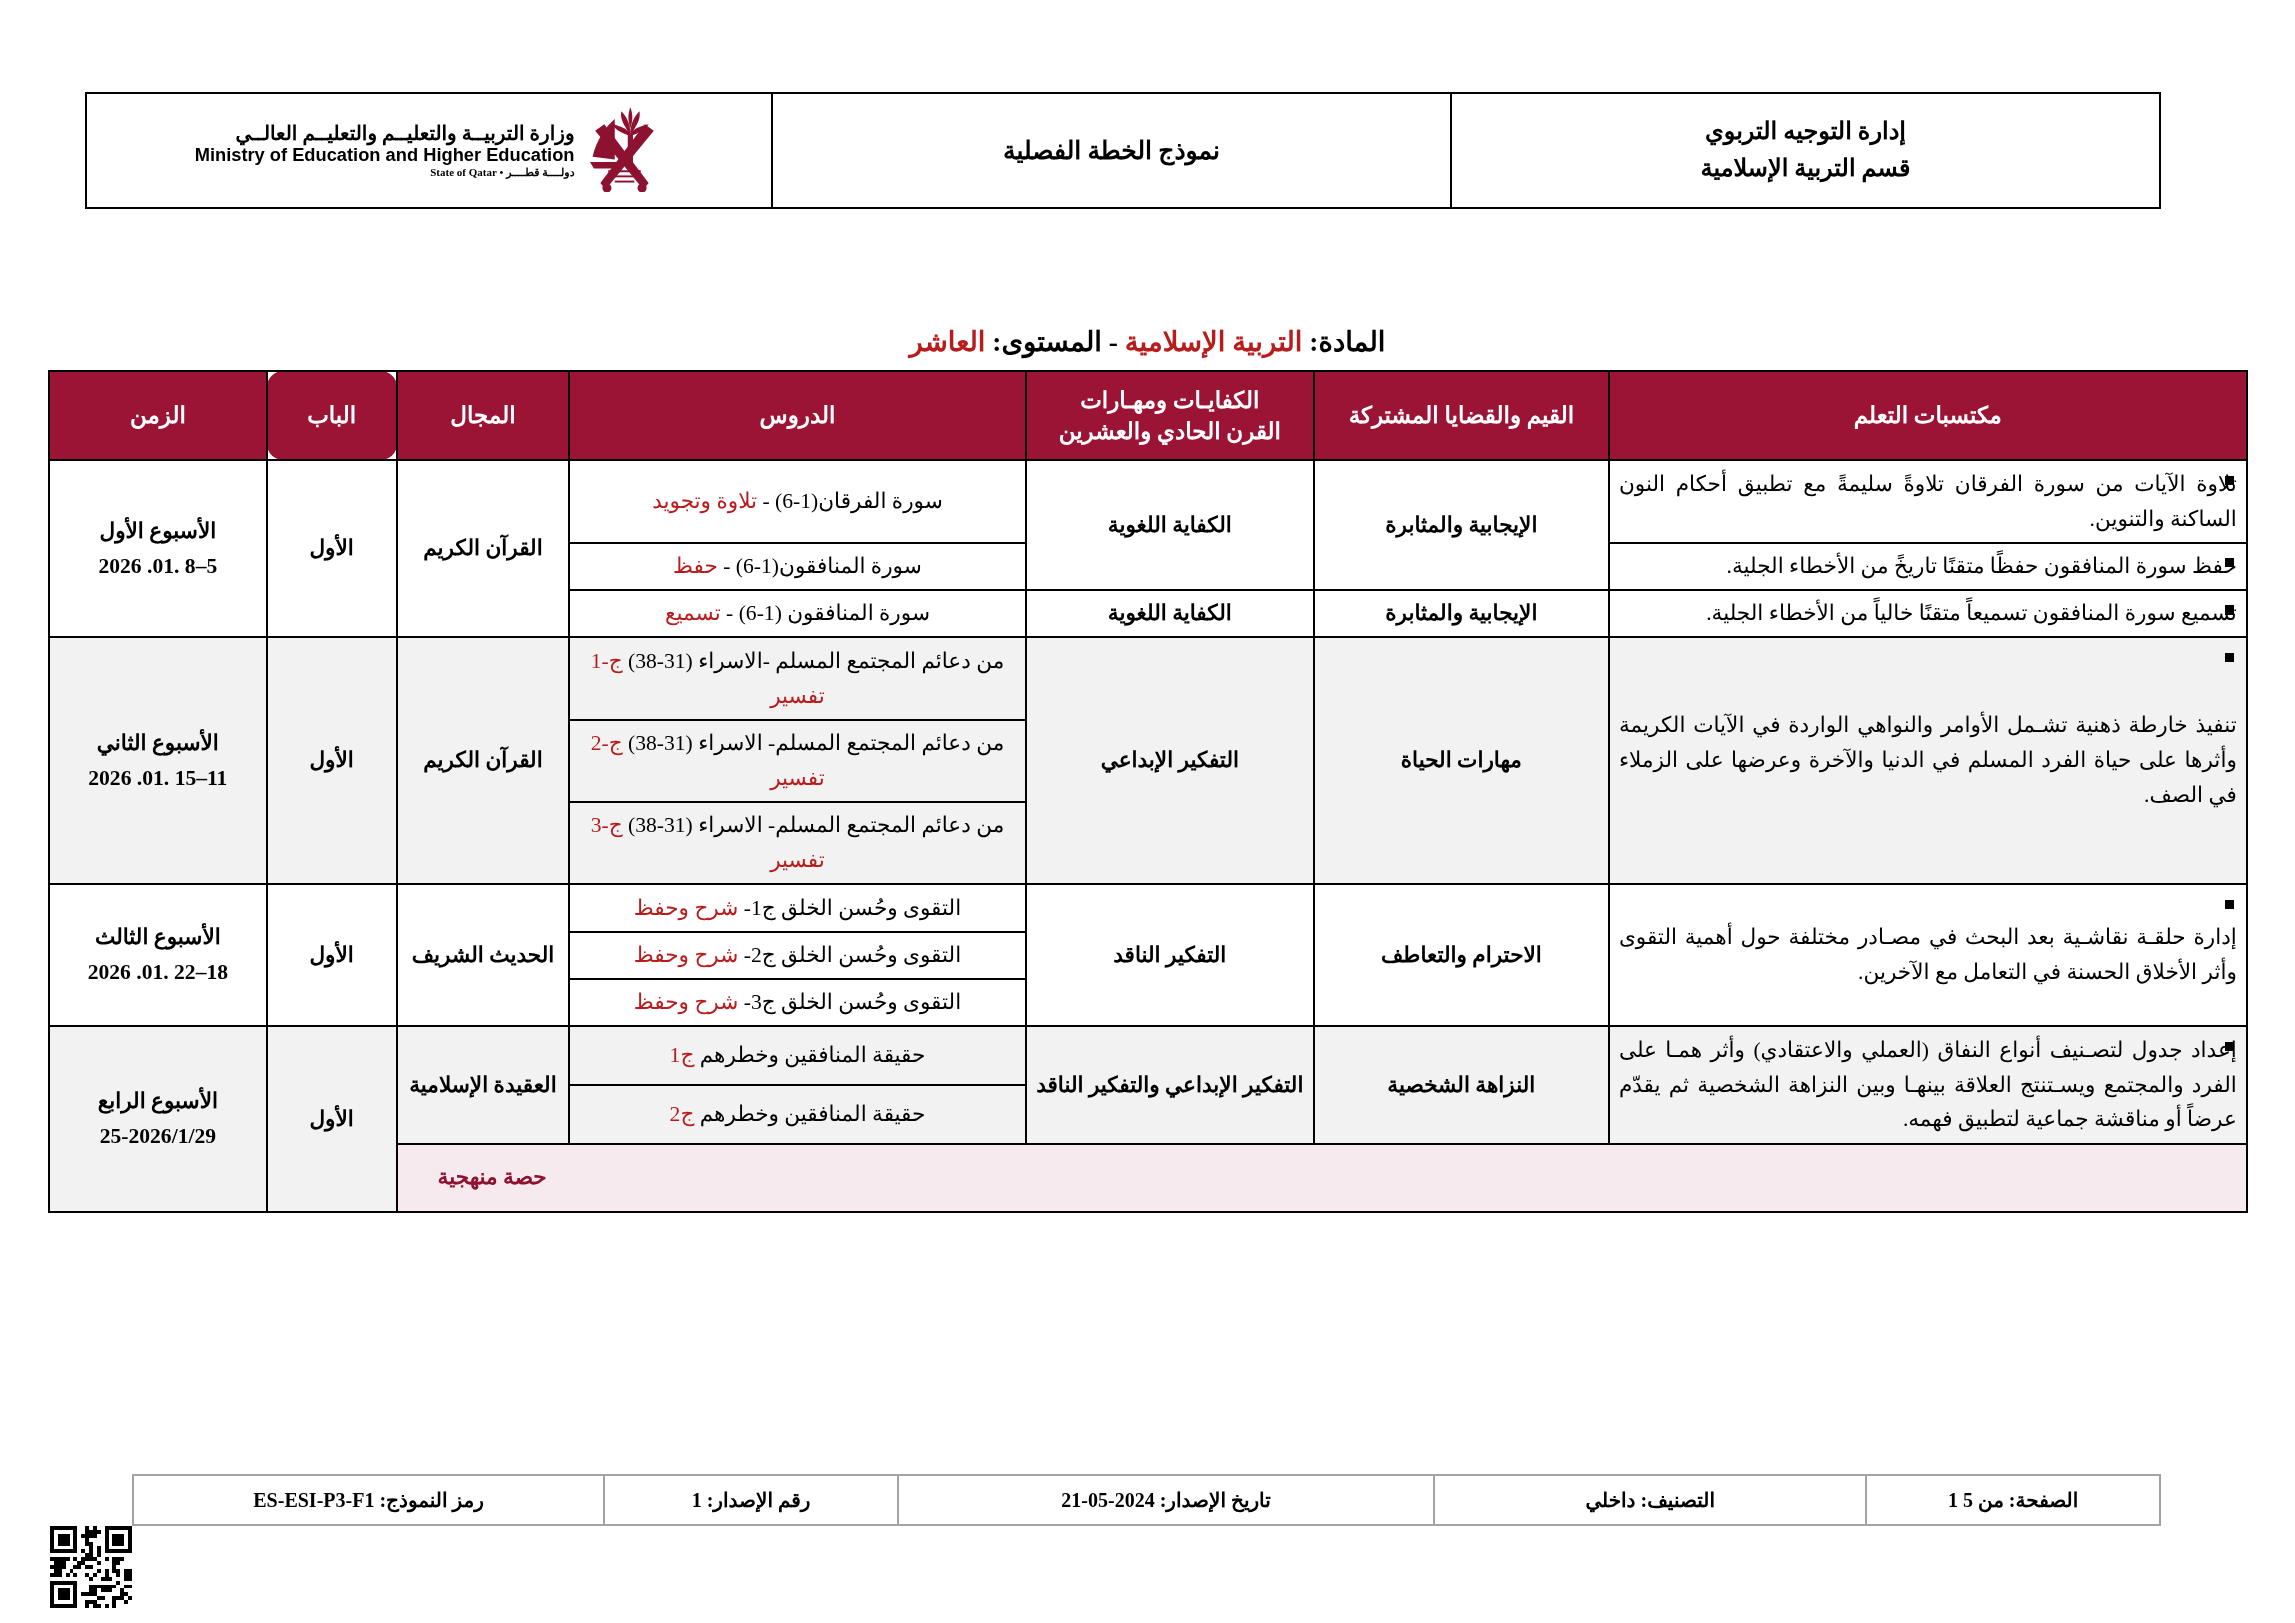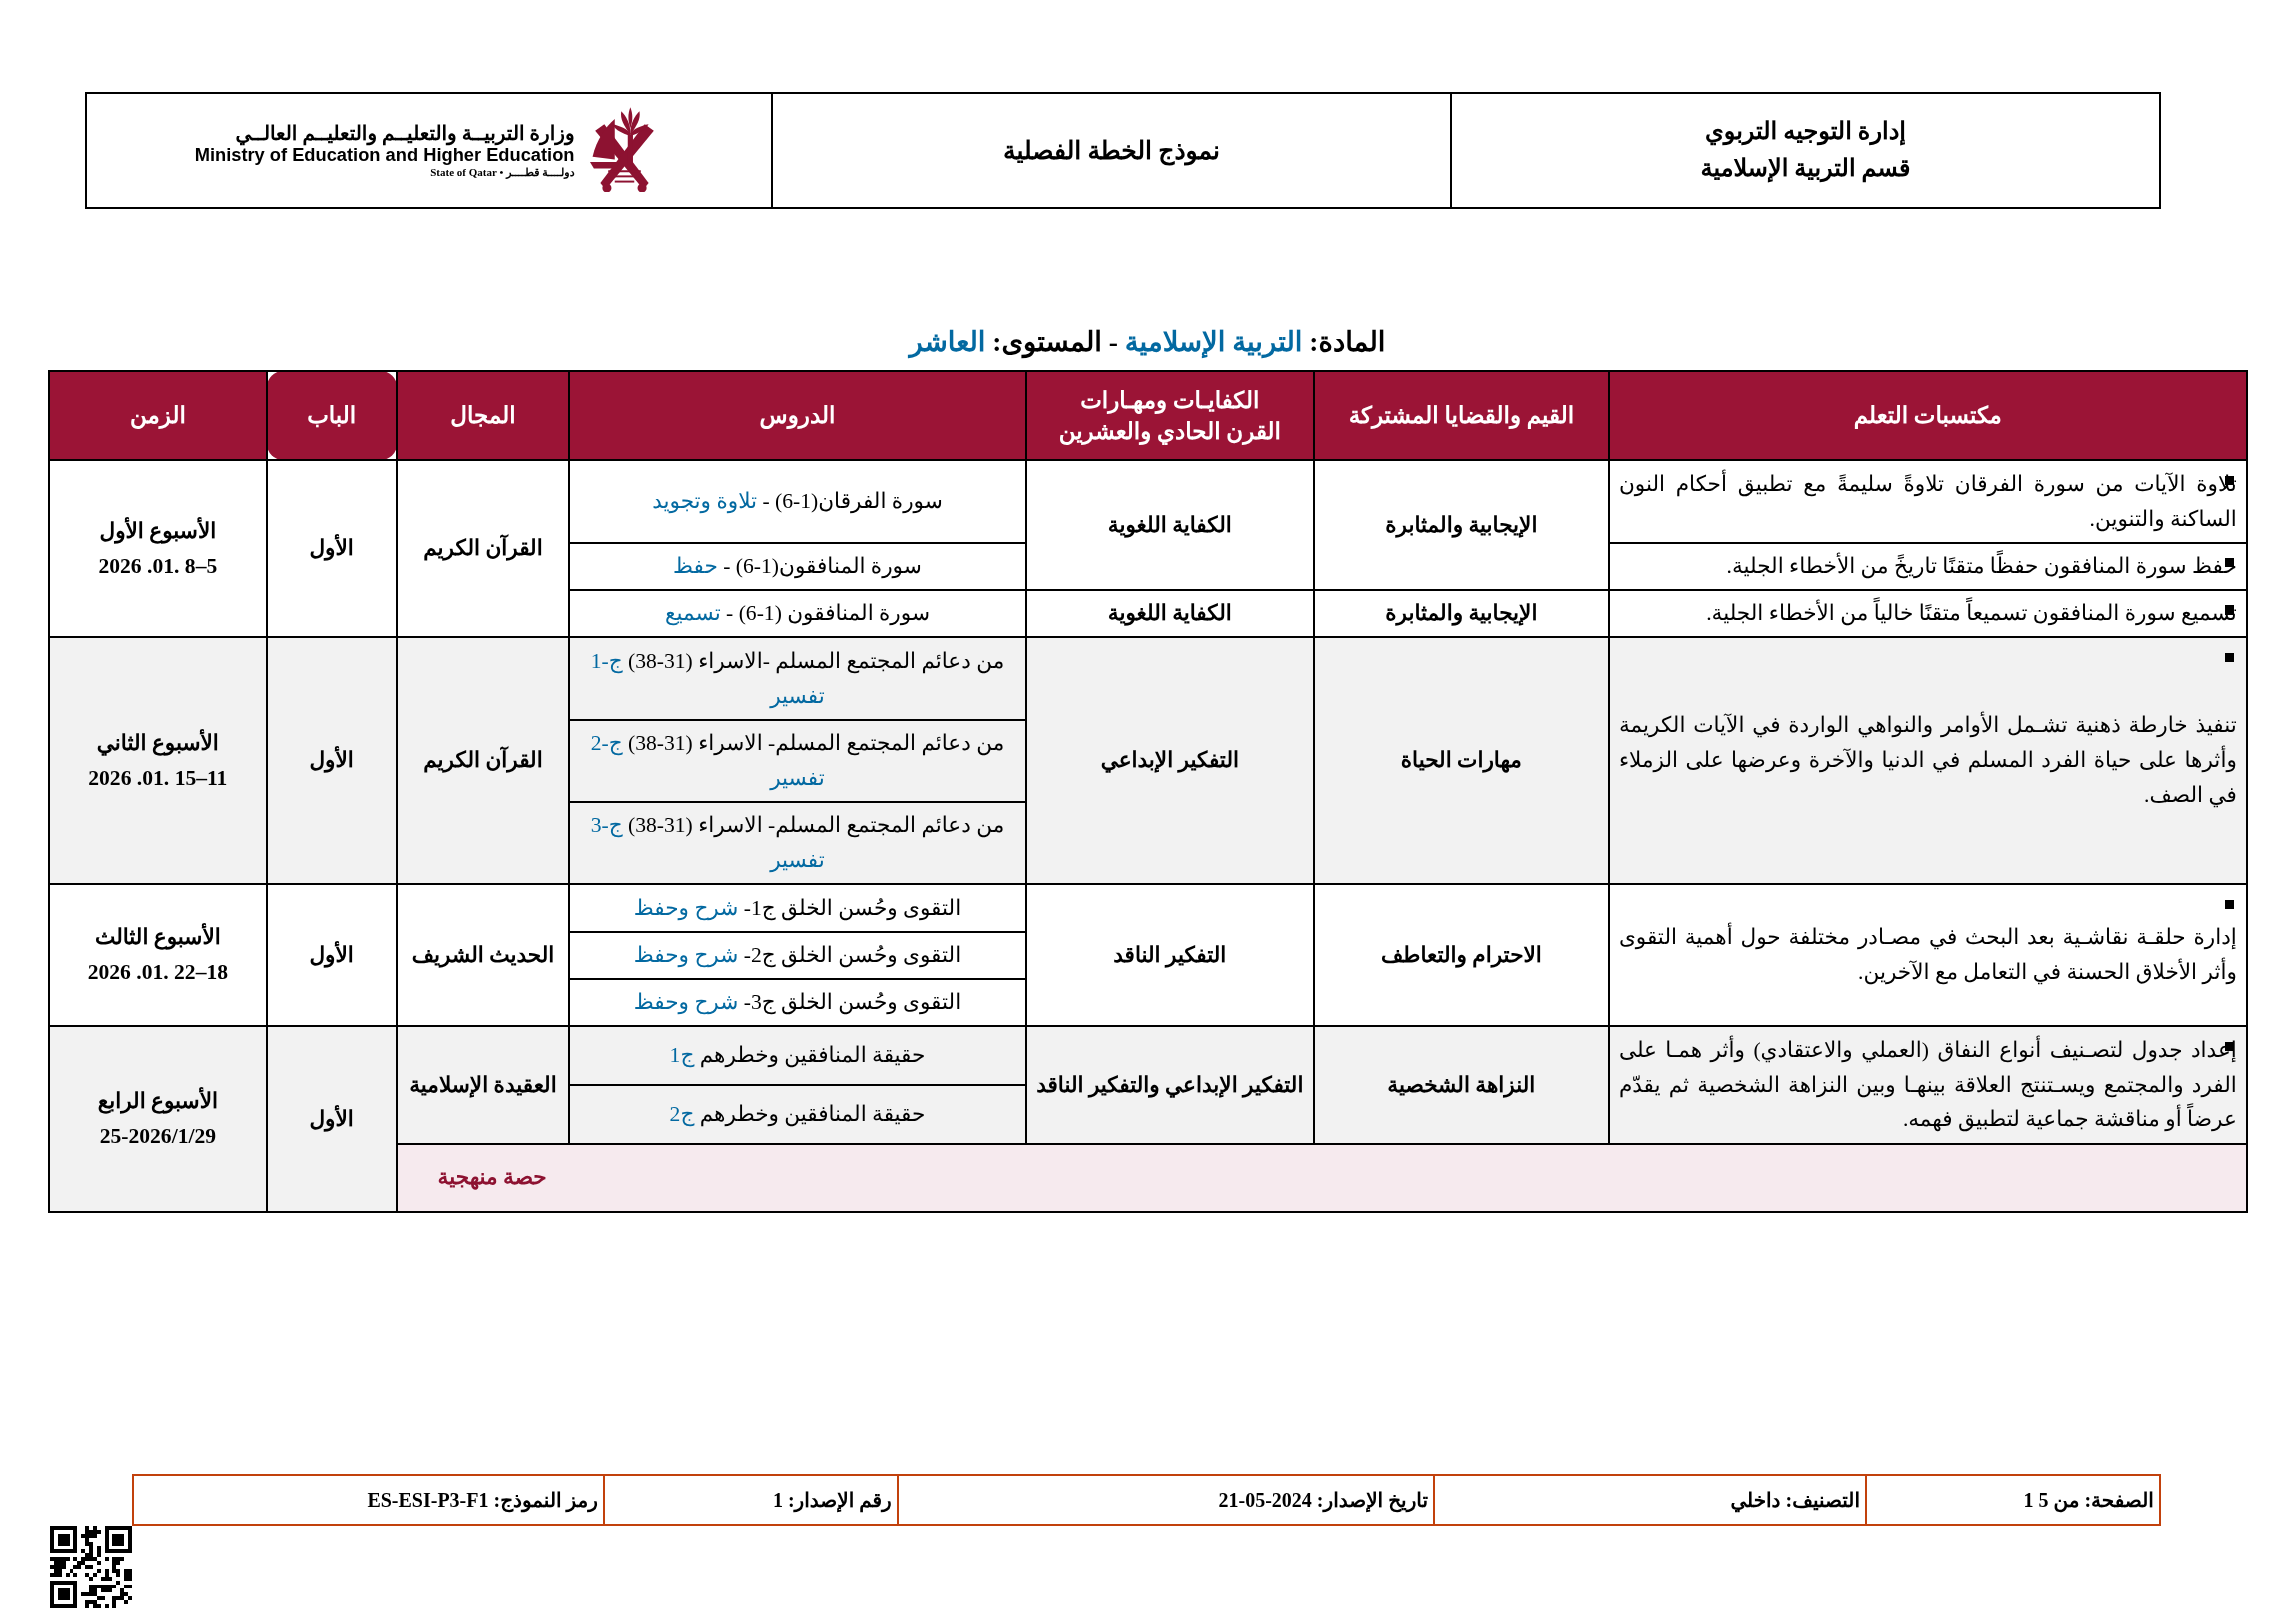--- a/index.html
+++ b/index.html
@@ -98,21 +98,21 @@
   }
   .subject-line {
     position: absolute;
     top: 325px;
     left: 0;
     right: 0;
     text-align: center;
     font-size: 27.5px;
     font-weight: bold;
   }
-  .maroon-text { color: #0369a1; }
+  .maroon-text { color: #b91c1c; }
 
   
   .plan-table {
     position: absolute;
     top: 370px;
     right: 47px;
     width: 2200px;
     border-collapse: collapse;
     table-layout: fixed;
   }
@@ -196,23 +196,23 @@
   
   .footer-table {
     position: absolute;
     top: 1474px;
     right: 134px;
     width: 2029px;
     border-collapse: collapse;
     table-layout: fixed;
   }
   .footer-table td {
-    border: 2px solid #c2410c;
+    border: 2px solid #a3a3a3;
     height: 43px;
-    text-align: right;
+    text-align: center;
     vertical-align: middle;
     font-size: 20px;
     font-weight: bold;
     padding: 2.6px 5.2px;
     white-space: nowrap;
   }
   .ft-code { width: 458px; }
   .ft-issue-no { width: 281px; }
   .ft-issue-date { width: 523px; }
   .ft-class { width: 419px; }

